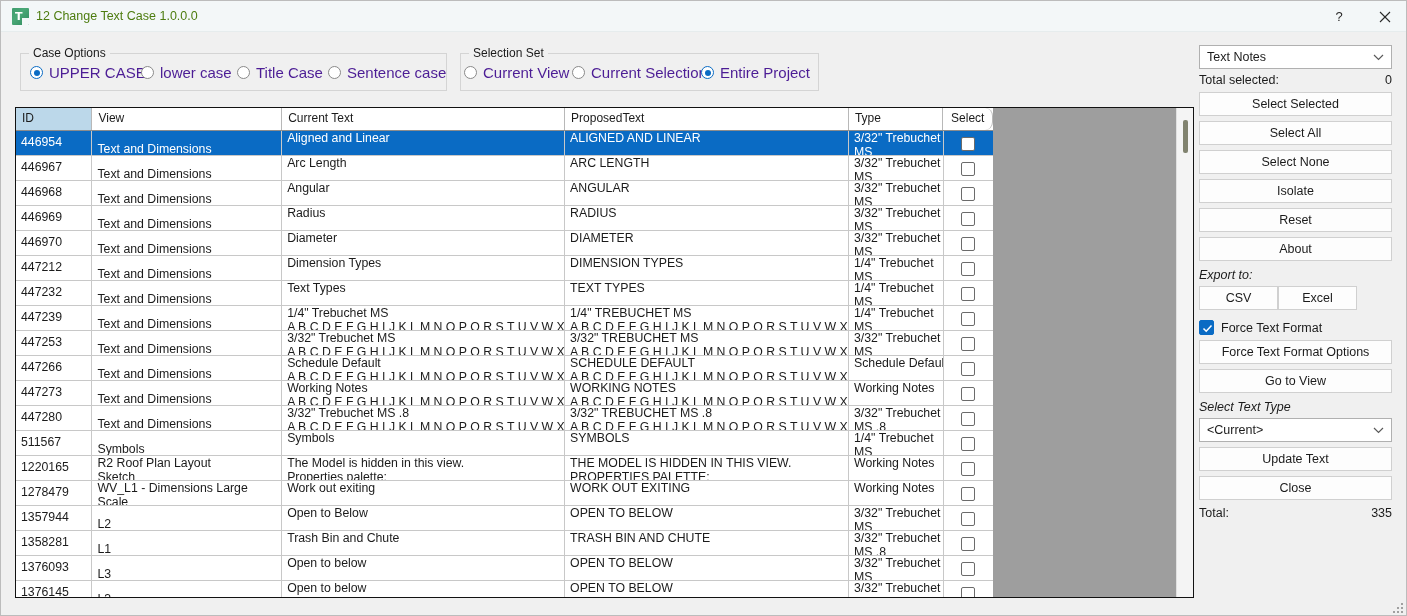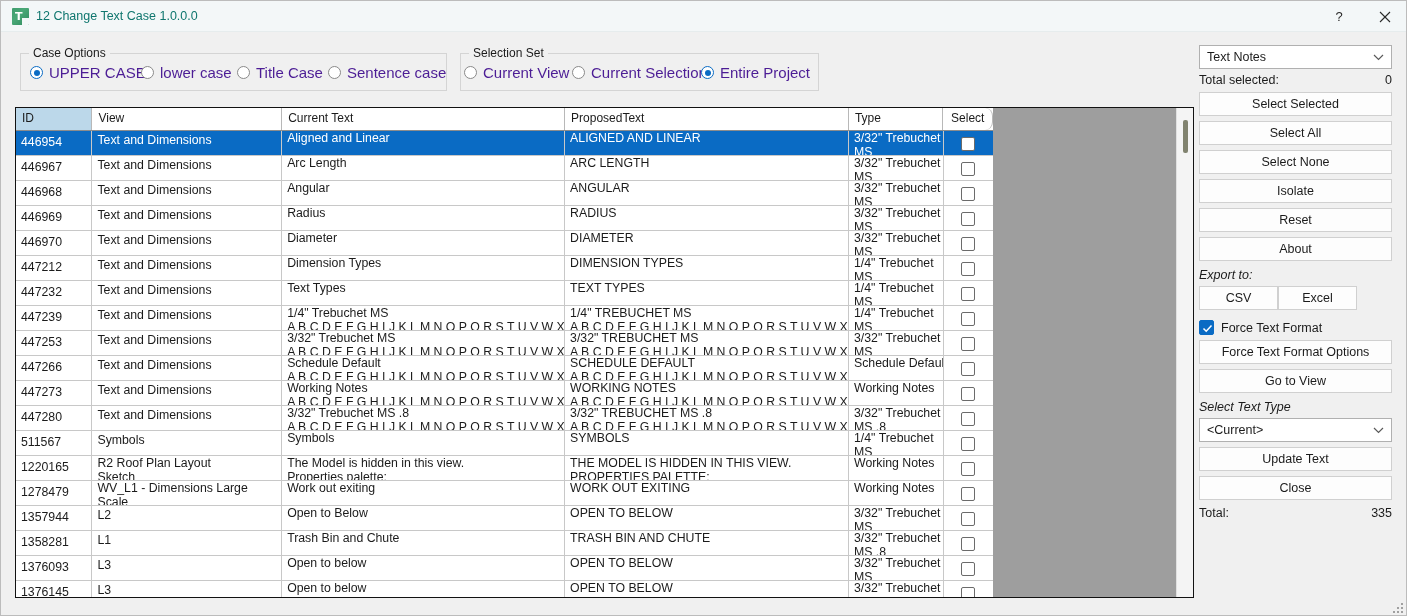--- a/index.html
+++ b/index.html
@@ -59,21 +59,21 @@
   #app-icon .notch {
     position: absolute;
     right: 0; bottom: 0;
     width: 7px; height: 7px;
     background: #f3f7f8;
   }
   #title-text {
     position: absolute;
     left: 35px; top: 8px;
     font-size: 12.5px;
-    color: #0f766e;
+    color: #4d7c0f;
     white-space: nowrap;
   }
   .win-btn {
     position: absolute;
     top: 0;
     width: 46px; height: 31px;
     display: flex;
     align-items: center;
     justify-content: center;
     color: #2a2a2a;
@@ -198,21 +198,21 @@
     height: 10px;
   }
   .cell.c-select {
     display: flex;
     align-items: center;
     justify-content: center;
     padding-left: 0;
     border-right: none;
   }
   .cell.c-id { padding-top: 5px; }
-  .cell.c-view.single { padding-top: 3px; }
+  .cell.c-view.single { padding-top: 12px; }
 
   .cb {
     width: 14px; height: 14px;
     border: 1px solid #6b6b6b;
     border-radius: 2px;
     background: #ffffff;
     box-sizing: border-box;
     flex: none;
   }
 

